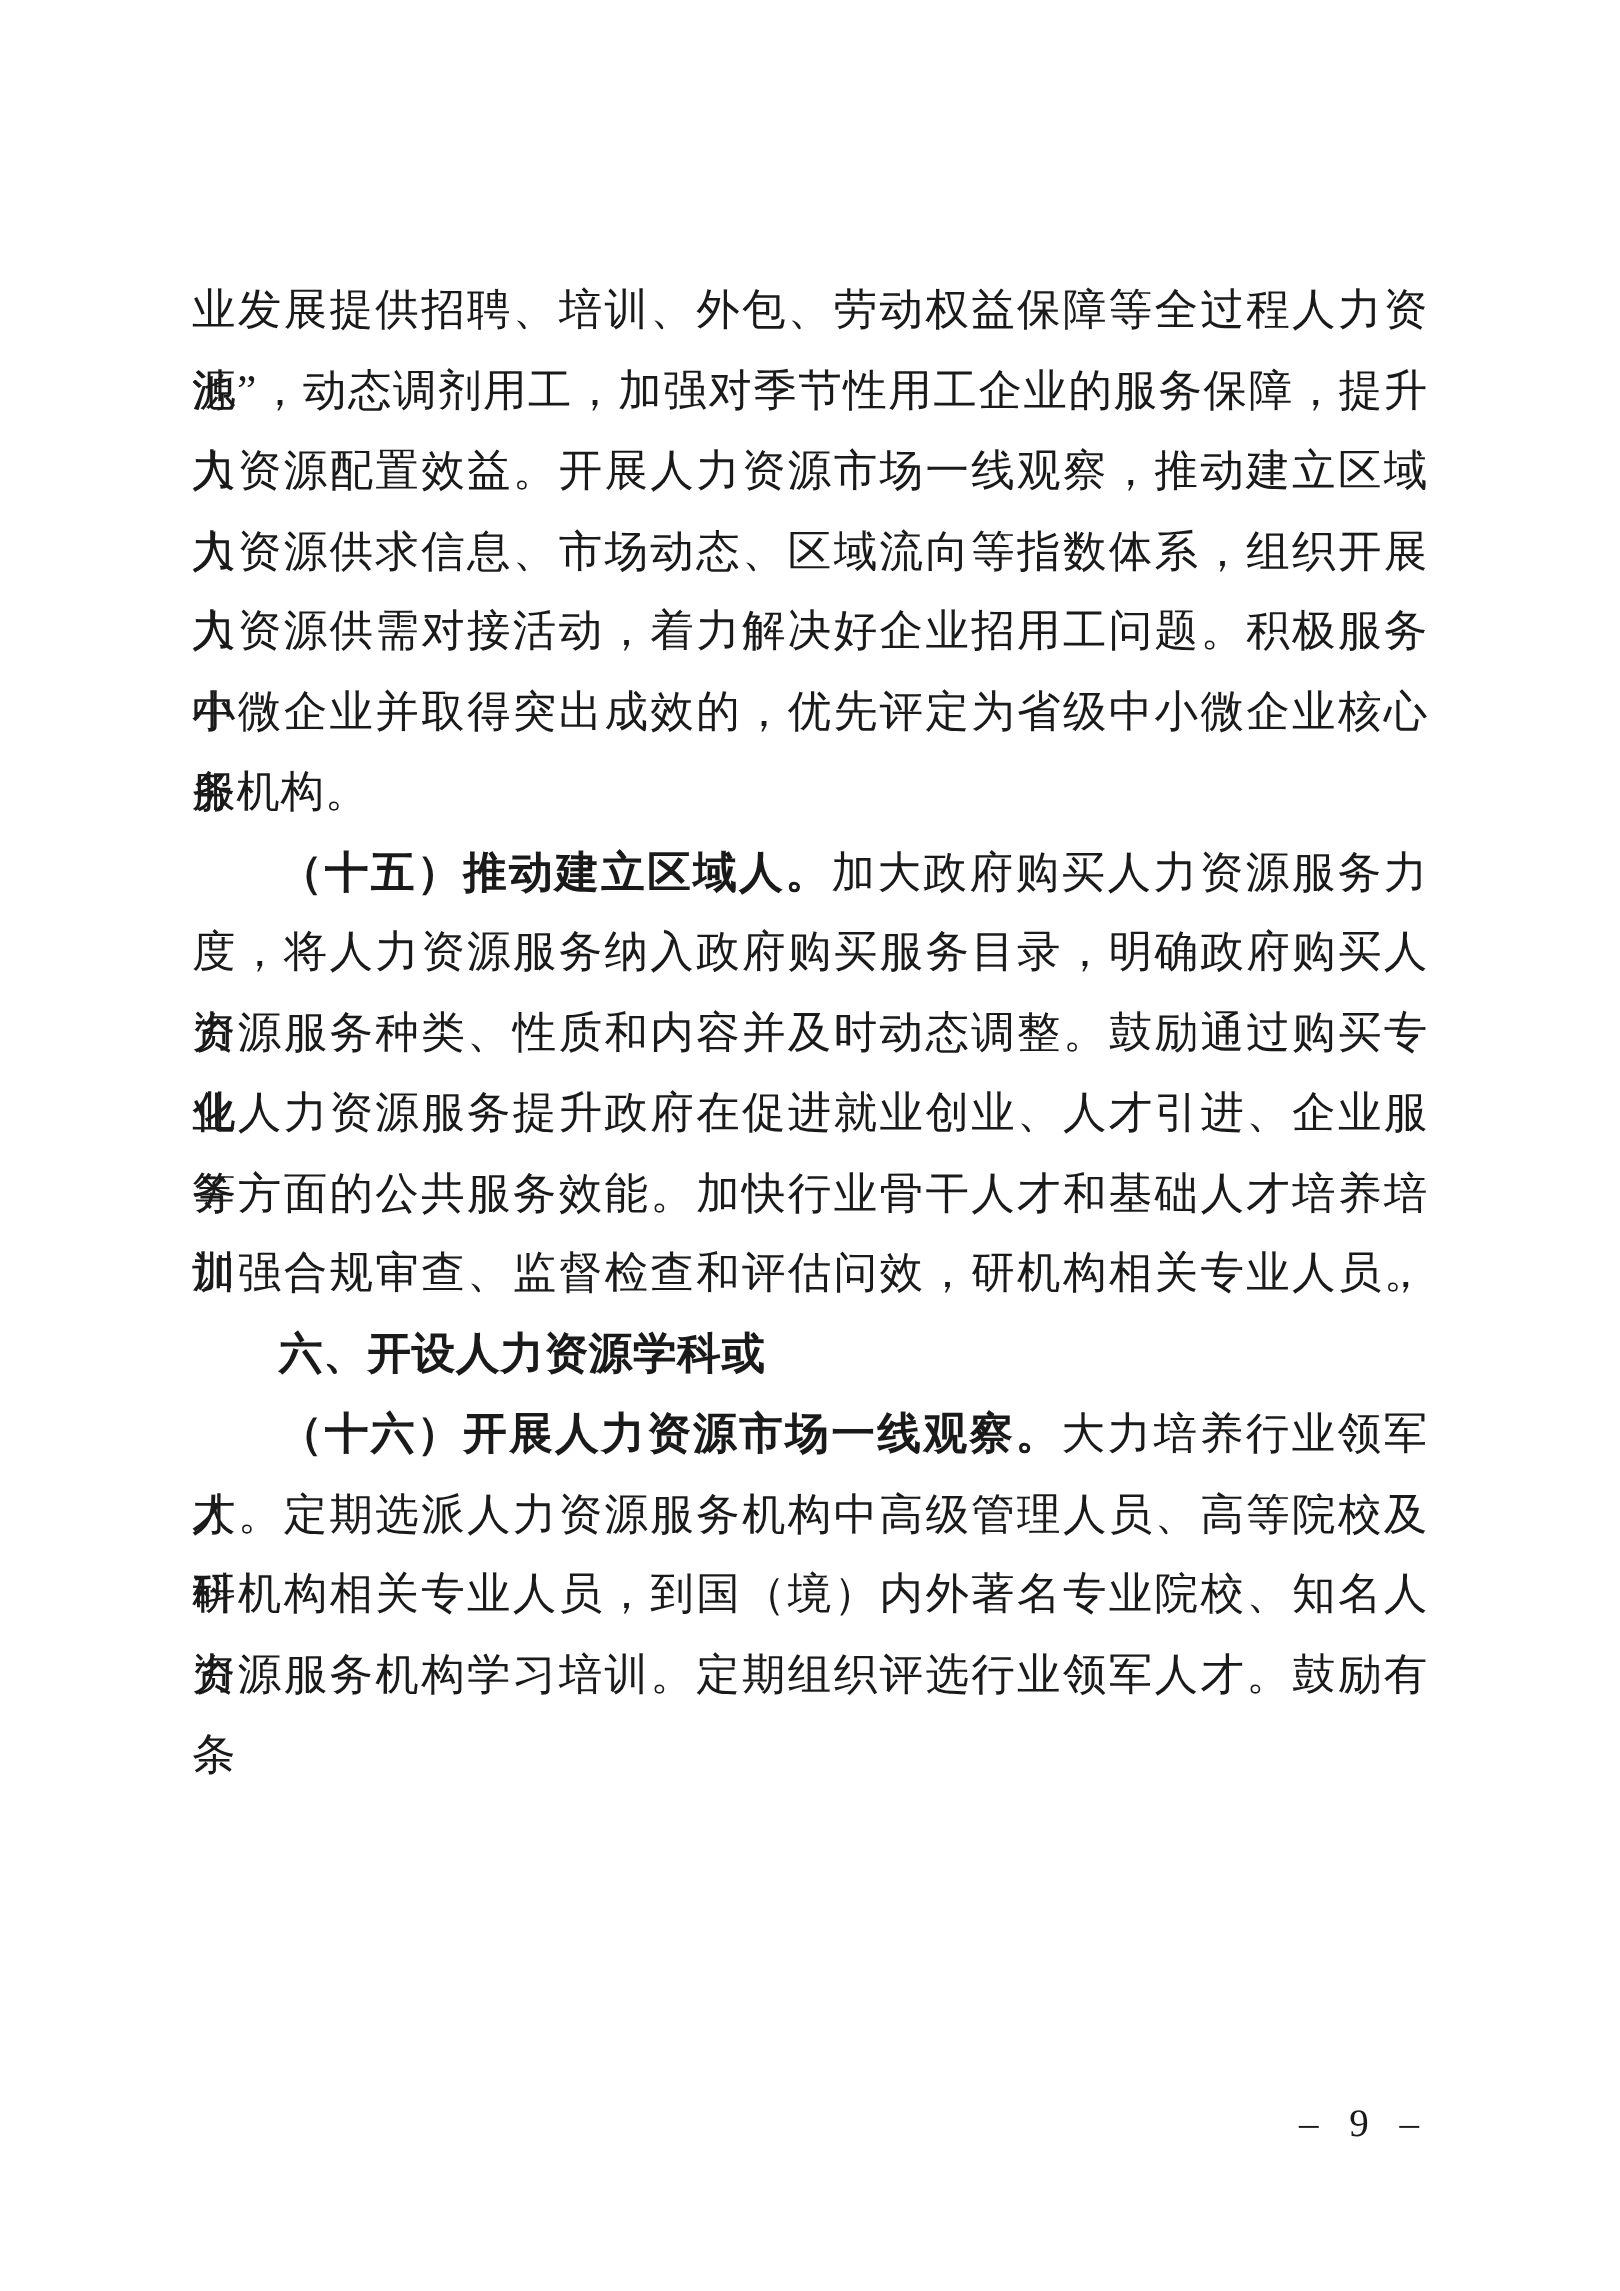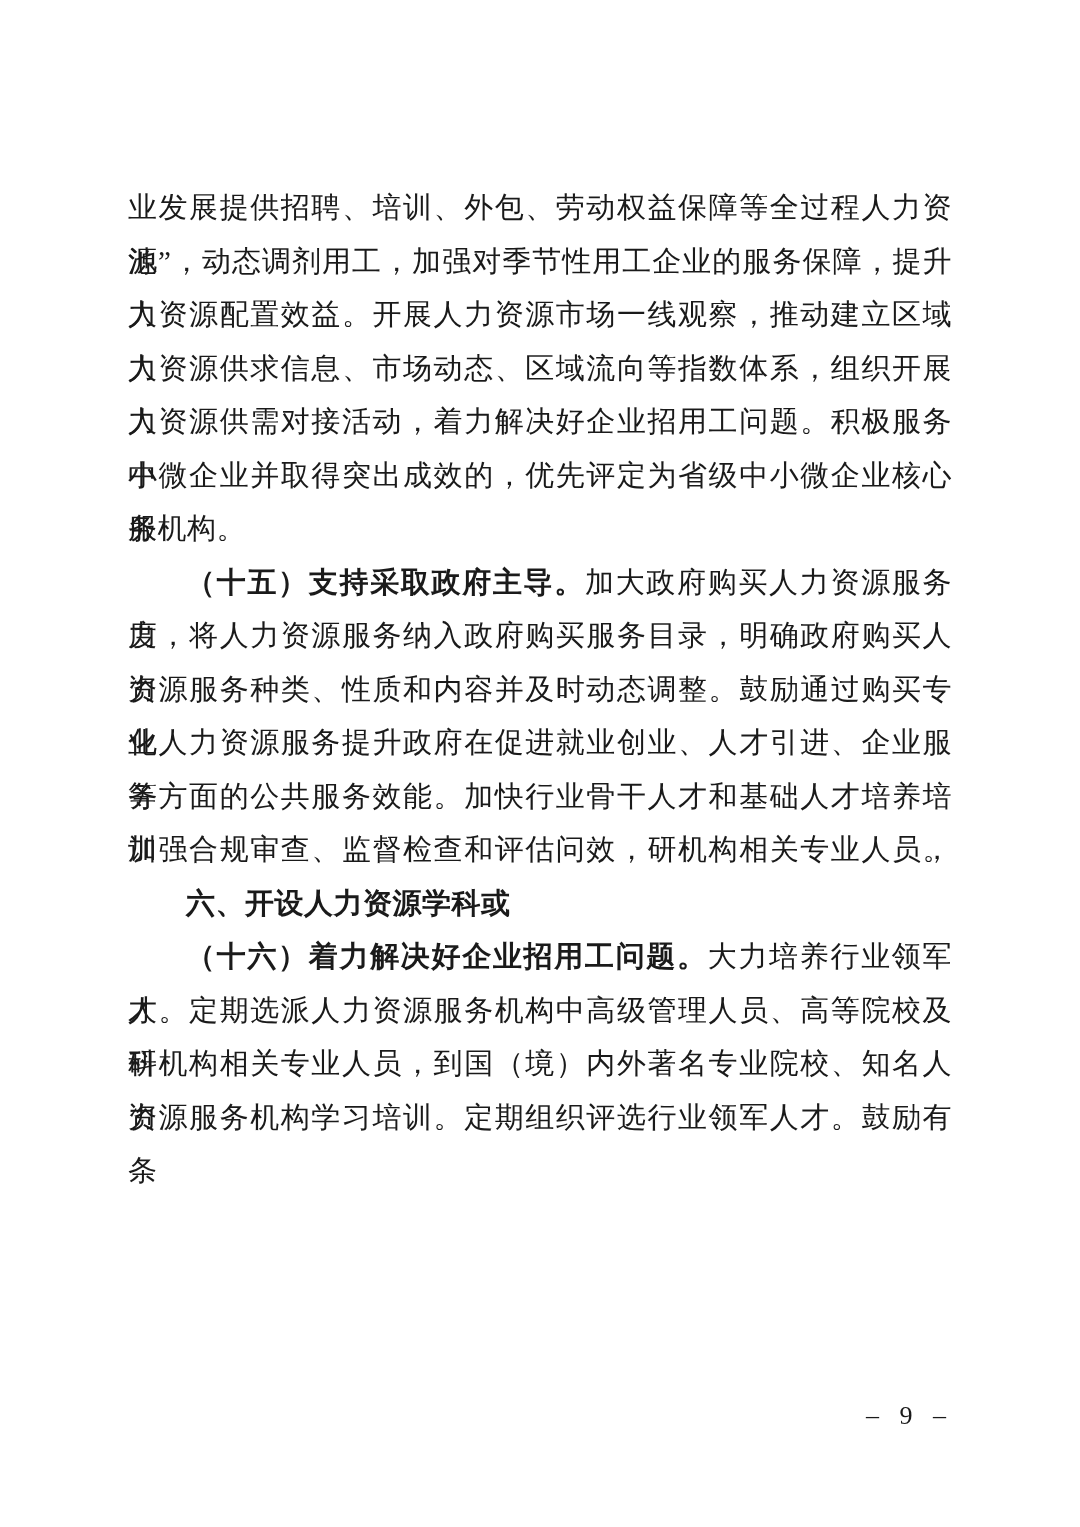--- a/index.html
+++ b/index.html
@@ -70,28 +70,28 @@
 
 <div class="page" style="background: rgb(255, 255, 255); color: rgb(26, 26, 26);">
   <div class="doc-body">
       <div class="line fill"><span class="seg-body">业发展提供招聘、培训、外包、劳动权益保障等全过程人力资源</span></div>
       <div class="line fill"><span class="seg-body">池”，动态调剂用工，加强对季节性用工企业的服务保障，提升人</span></div>
       <div class="line fill"><span class="seg-body">力资源配置效益。开展人力资源市场一线观察，推动建立区域人</span></div>
       <div class="line fill"><span class="seg-body">力资源供求信息、市场动态、区域流向等指数体系，组织开展人</span></div>
       <div class="line fill"><span class="seg-body">力资源供需对接活动，着力解决好企业招用工问题。积极服务中</span></div>
       <div class="line fill"><span class="seg-body">小微企业并取得突出成效的，优先评定为省级中小微企业核心服</span></div>
       <div class="line nofill"><span class="seg-body">务机构。</span></div>
-      <div class="line fill indent"><span class="seg-kai">（十五）支持采取政府主导。</span><span class="seg-body">加大政府购买人力资源服务力</span></div>
+      <div class="line fill indent"><span class="seg-kai">（十五）推动建立区域人。</span><span class="seg-body">加大政府购买人力资源服务力</span></div>
       <div class="line fill"><span class="seg-body">度，将人力资源服务纳入政府购买服务目录，明确政府购买人力</span></div>
       <div class="line fill"><span class="seg-body">资源服务种类、性质和内容并及时动态调整。鼓励通过购买专业</span></div>
       <div class="line fill"><span class="seg-body">化人力资源服务提升政府在促进就业创业、人才引进、企业服务</span></div>
       <div class="line fill"><span class="seg-body">等方面的公共服务效能。加快行业骨干人才和基础人才培养培训，</span></div>
       <div class="line fill"><span class="seg-body">加强合规审查、监督检查和评估问效，研机构相关专业人员。</span></div>
       <div class="line nofill indent"><span class="seg-hei">六、开设人力资源学科或</span></div>
-      <div class="line fill indent"><span class="seg-kai">（十六）着力解决好企业招用工问题。</span><span class="seg-body">大力培养行业领军人</span></div>
+      <div class="line fill indent"><span class="seg-kai">（十六）开展人力资源市场一线观察。</span><span class="seg-body">大力培养行业领军人</span></div>
       <div class="line fill"><span class="seg-body">才。定期选派人力资源服务机构中高级管理人员、高等院校及科</span></div>
       <div class="line fill"><span class="seg-body">研机构相关专业人员，到国（境）内外著名专业院校、知名人力</span></div>
       <div class="line fill"><span class="seg-body">资源服务机构学习培训。定期组织评选行业领军人才。鼓励有条</span></div>
     </div>
   <div class="footer">
     <span>– 9 –</span>
   </div>
 </div>
 
 </body></html>

